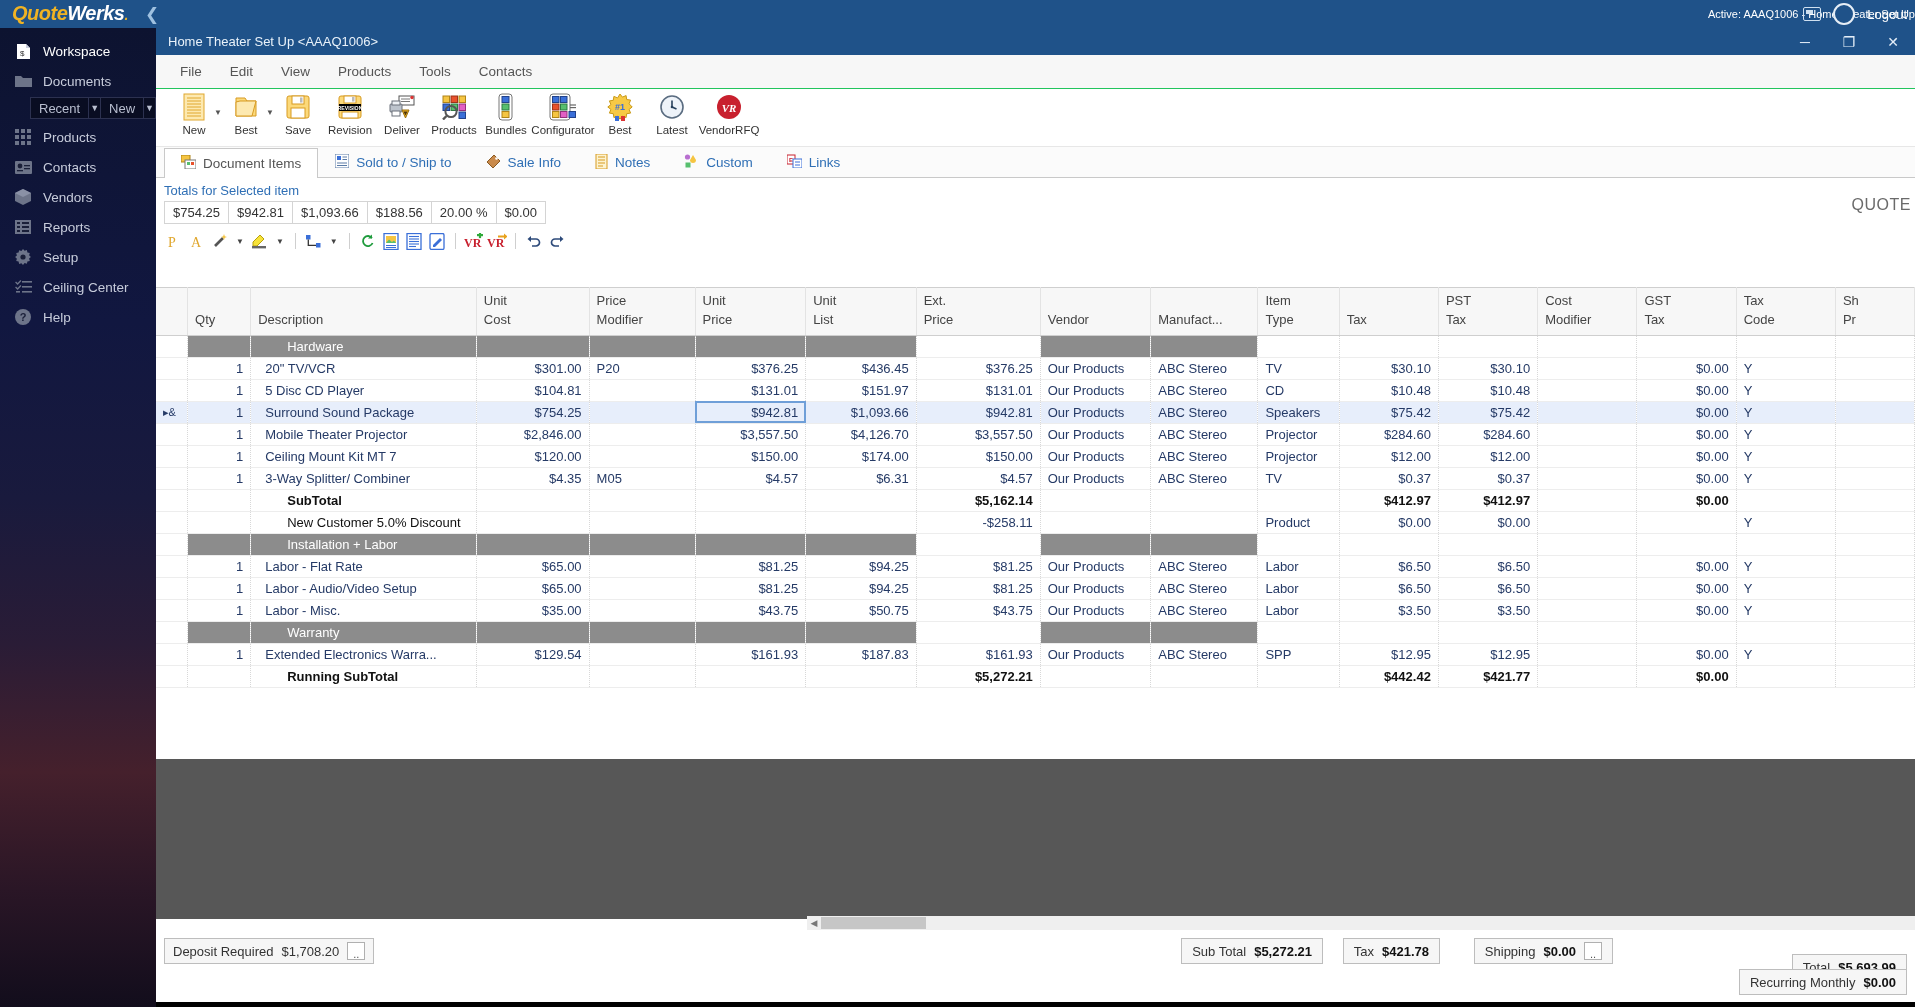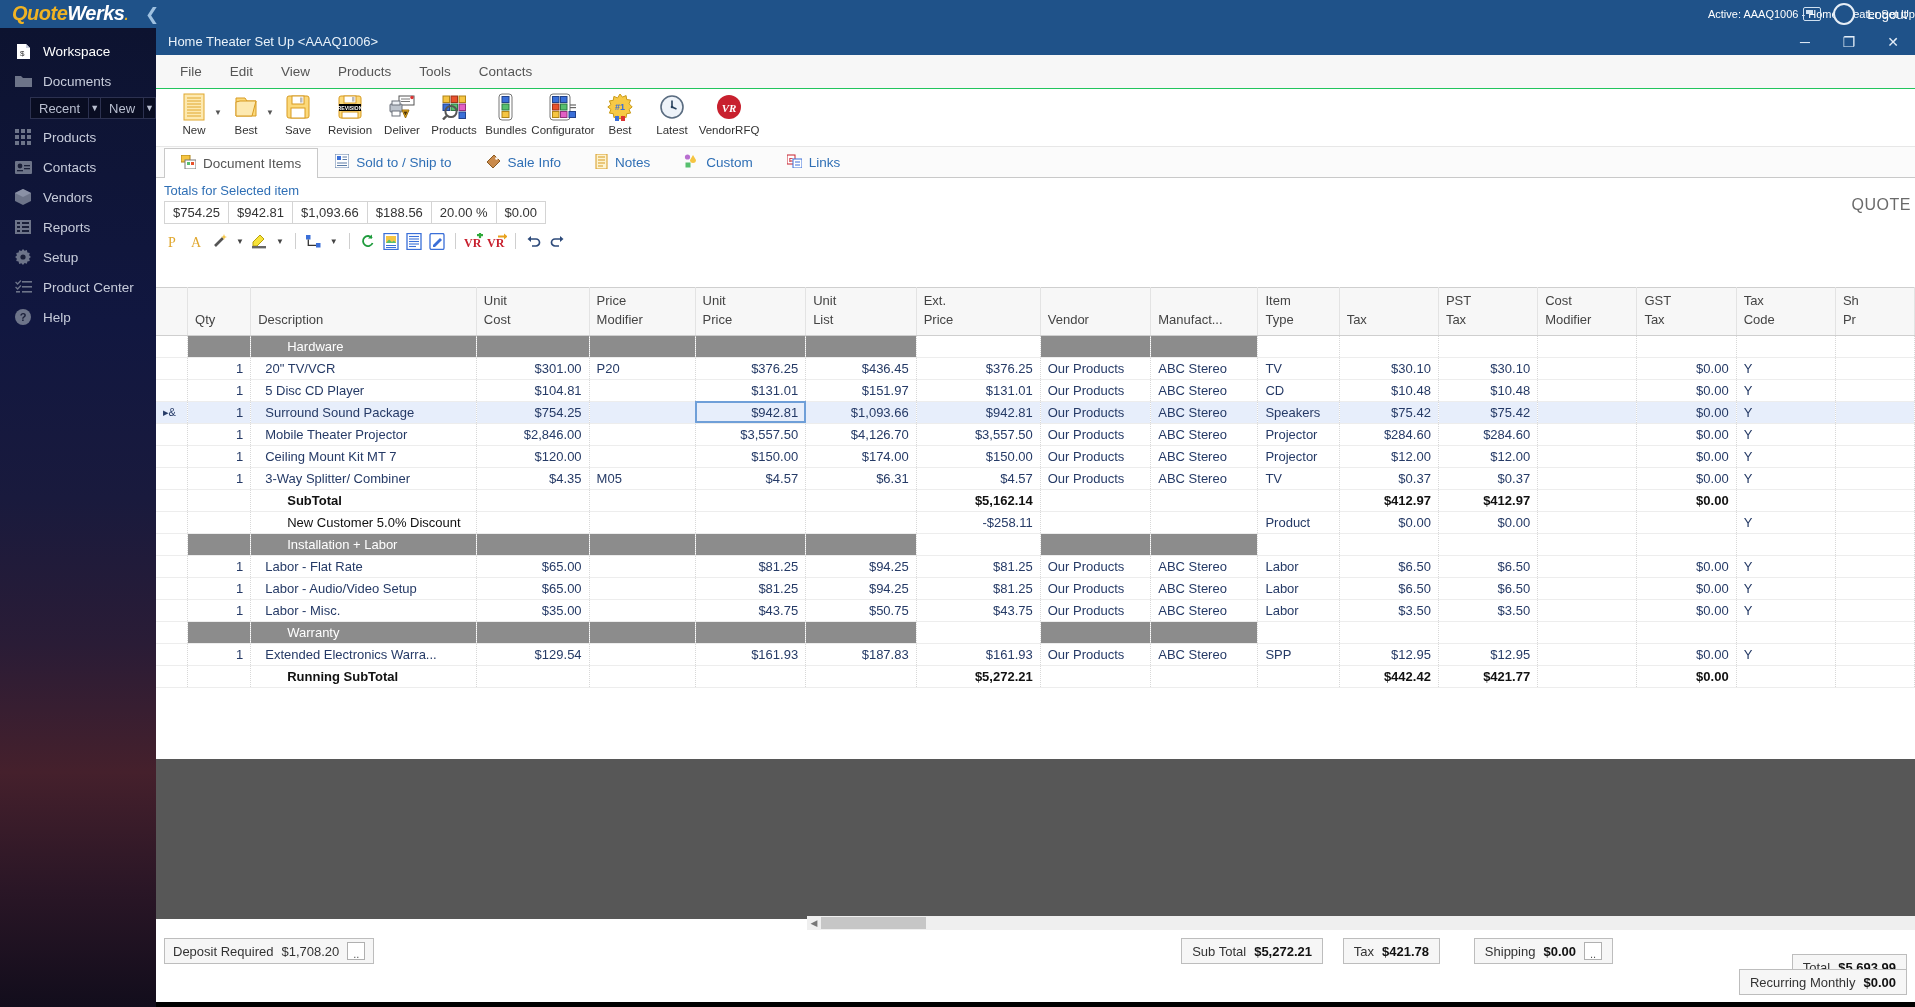--- a/index.html
+++ b/index.html
@@ -403,21 +403,21 @@
           <g fill="#6d7489">
             <path d="M0 1.5l1.6 1.6L4.4 0 5.4 1 1.6 5 -0.9 2.5z" transform="translate(1,0)"></path>
             <rect x="7" y="1" width="10" height="1.6"></rect>
             <path d="M0 1.5l1.6 1.6L4.4 0 5.4 1 1.6 5 -0.9 2.5z" transform="translate(1,5)"></path>
             <rect x="7" y="6" width="10" height="1.6"></rect>
             <rect x="1" y="11" width="4" height="1.6"></rect>
             <rect x="7" y="11" width="10" height="1.6"></rect>
           </g>
         </svg>
     </span>
-    <span>Product Center</span>
+    <span>Ceiling Center</span>
   </div>
 
   <div class="side-item">
     <span class="glyph">
       <svg width="16" height="16" viewBox="0 0 16 16">
           <circle cx="8" cy="8" r="8" fill="#6d7489"></circle>
           <text x="8" y="12" font-size="11" fill="#1a1f38" text-anchor="middle" font-family="sans-serif" font-weight="bold">?</text>
         </svg>
     </span>
     <span>Help</span>

